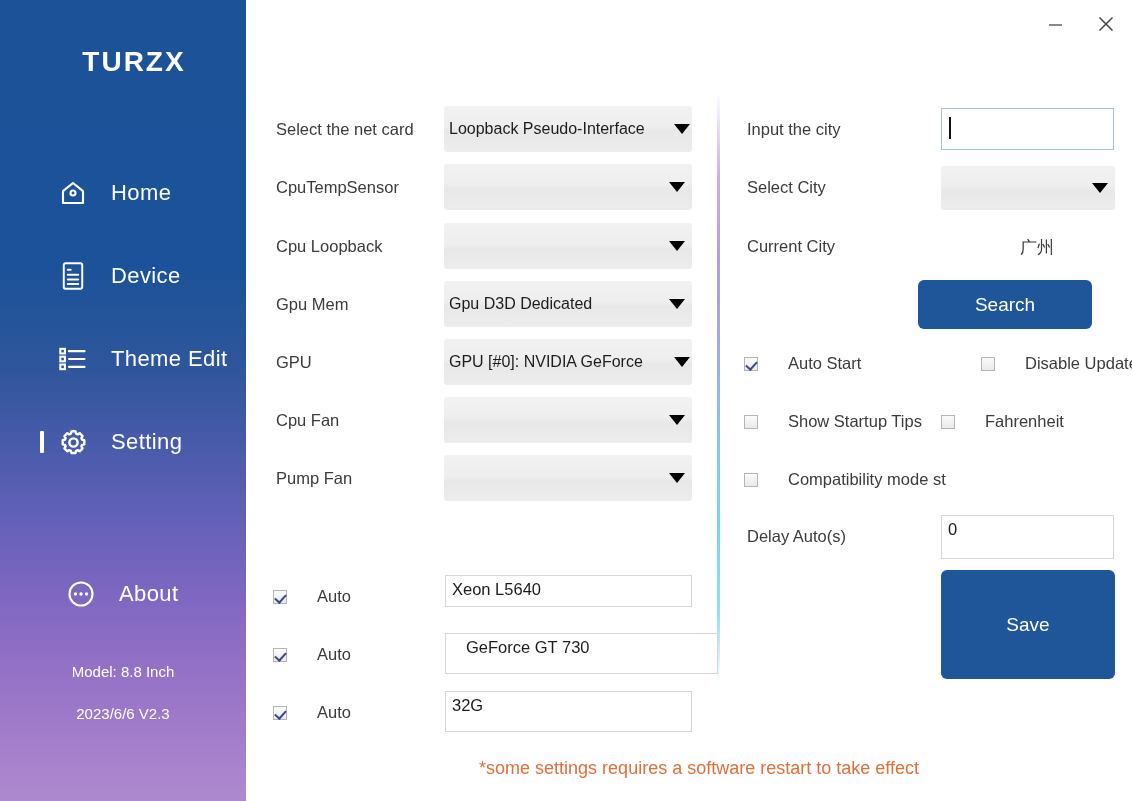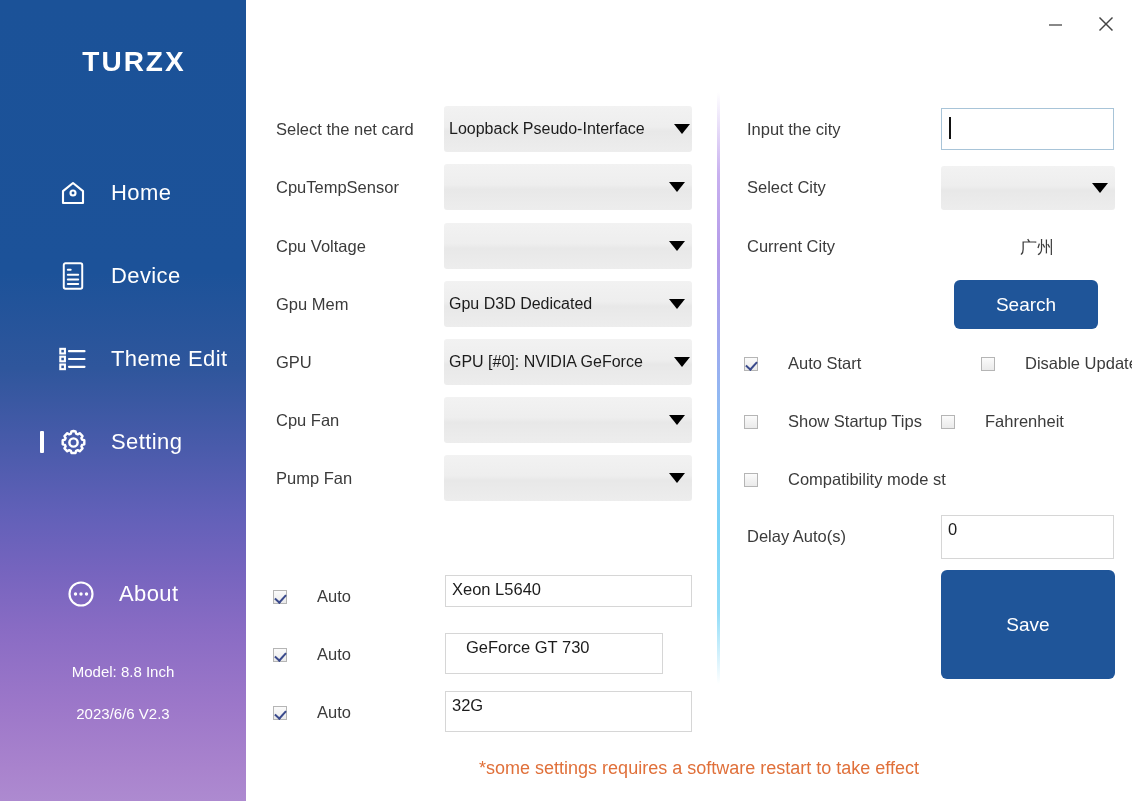--- a/index.html
+++ b/index.html
@@ -301,21 +301,21 @@
       <span class="combo-text">Loopback Pseudo-Interface</span>
       <span class="caret tight"></span>
     </div>
 
     <div class="lbl" style="left:276px; top:178px;">CpuTempSensor</div>
     <div class="combo" style="left:444px; top:164px; width:248px; height:46px;">
       <span class="combo-text"></span>
       <span class="caret"></span>
     </div>
 
-    <div class="lbl" style="left:276px; top:237px;">Cpu Voltage</div>
+    <div class="lbl" style="left:276px; top:237px;">Cpu Loopback</div>
     <div class="combo" style="left:444px; top:223px; width:248px; height:46px;">
       <span class="combo-text"></span>
       <span class="caret"></span>
     </div>
 
     <div class="lbl" style="left:276px; top:295px;">Gpu Mem</div>
     <div class="combo" style="left:444px; top:281px; width:248px; height:46px;">
       <span class="combo-text">Gpu D3D Dedicated</span>
       <span class="caret"></span>
     </div>
@@ -343,21 +343,21 @@
       <span class="cblabel">Auto</span>
     </div>
     <div class="textbox" style="left:445px; top:575px; width:247px; height:32px;">
       <div class="tbval">Xeon L5640</div>
     </div>
 
     <div class="cbrow" style="left:273px; top:645px;">
       <span class="cbbox checked"></span>
       <span class="cblabel">Auto</span>
     </div>
-    <div class="textbox" style="left:445px; top:633px; width:218px; height:41px;padding-left:20px;">
+    <div class="textbox" style="left:445px; top:633px; width:273px; height:41px;padding-left:20px;">
       <div class="tbval">GeForce GT 730</div>
     </div>
 
     <div class="cbrow" style="left:273px; top:703px;">
       <span class="cbbox checked"></span>
       <span class="cblabel">Auto</span>
     </div>
     <div class="textbox" style="left:445px; top:691px; width:247px; height:41px;">
       <div class="tbval">32G</div>
     </div>
@@ -373,21 +373,21 @@
 
     <div class="lbl" style="left:747px; top:178px;">Select City</div>
     <div class="combo" style="left:941px; top:166px; width:174px; height:44px;">
       <span class="combo-text"></span>
       <span class="caret"></span>
     </div>
 
     <div class="lbl" style="left:747px; top:237px;">Current City</div>
     <div class="lbl" style="left:1020px; top:236px; font-size:17px;">广州</div>
 
-    <button class="bigbtn" style="left:954px; top:280px; width:144px; height:49px;">Search</button>
+    <button class="bigbtn" style="left:918px; top:280px; width:174px; height:49px;">Search</button>
 
     <div class="cbrow" style="left:744px; top:354px;">
       <span class="cbbox checked"></span>
       <span class="cblabel">Auto Start</span>
     </div>
     <div class="cbrow" style="left:941px; top:354px;padding-left:40px;">
       <span class="cbbox"></span>
       <span class="cblabel">Disable Update</span>
     </div>
 

